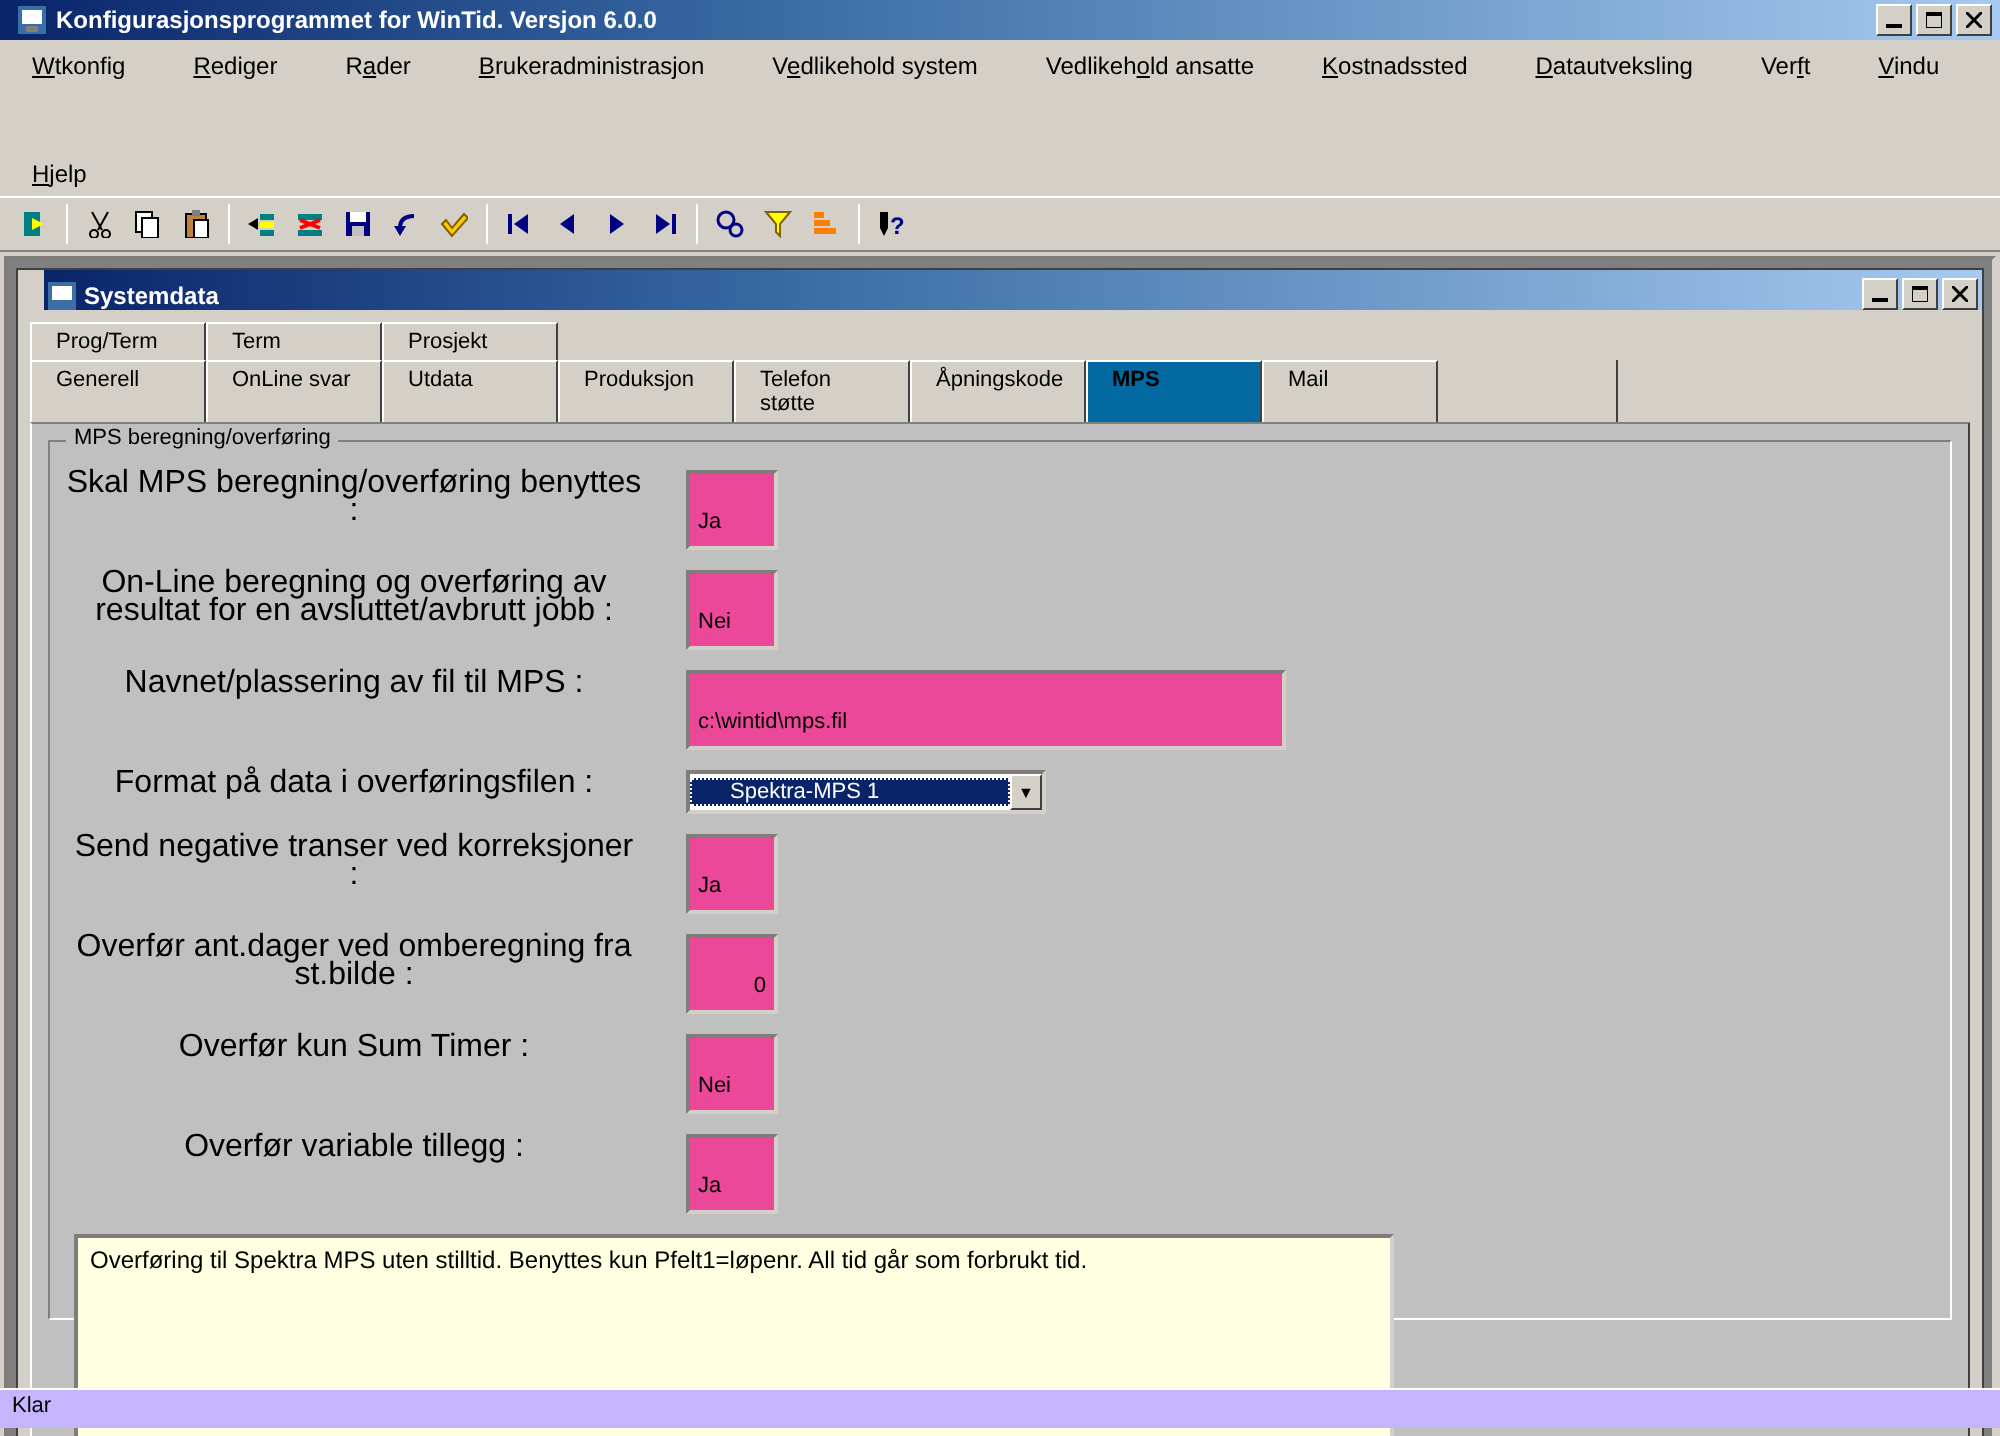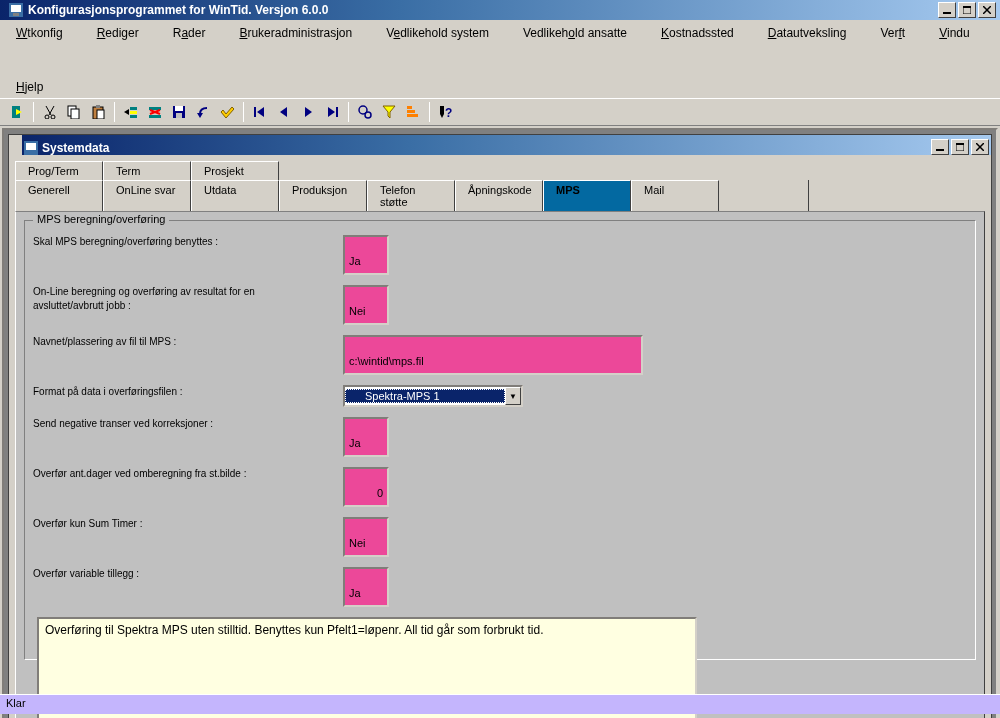--- a/index.html
+++ b/index.html
@@ -104,23 +104,23 @@
   position:relative;
   height: 440px;
 }
 .fieldset .legend {
   position:absolute; top:-8px; left:8px;
   background:#c0c0c0; padding:0 4px; font-size:11px;
 }
 .formrow { display:flex; align-items:flex-start; margin-bottom: 10px; }
 .formrow label {
   width: 310px;
-  text-align:left;
+  text-align:center;
   padding-right:22px;
-  font-size:10px;
+  font-size:16px;
   line-height: 14px;
 }
 .textbox, .sel {
   border: 2px inset #d4d0c8;
   background:#ec4899;
   font-size:11px;
   padding: 18px 4px;
   height: 20px;
 }
 .textbox.small { width: 46px; }

